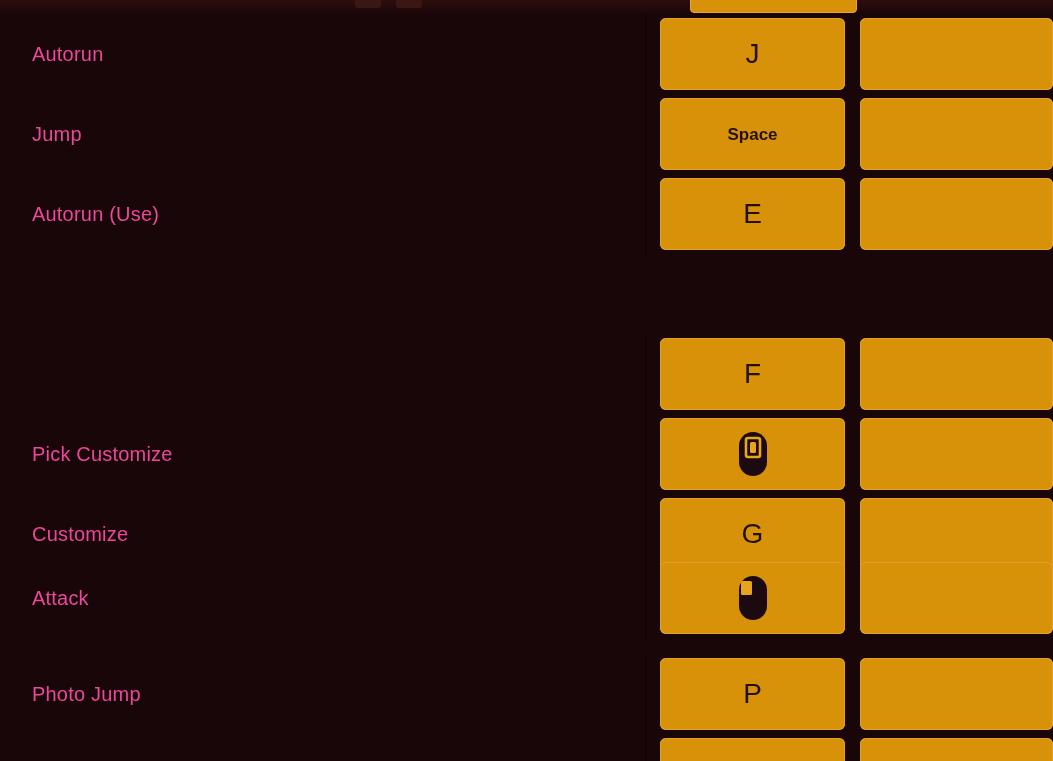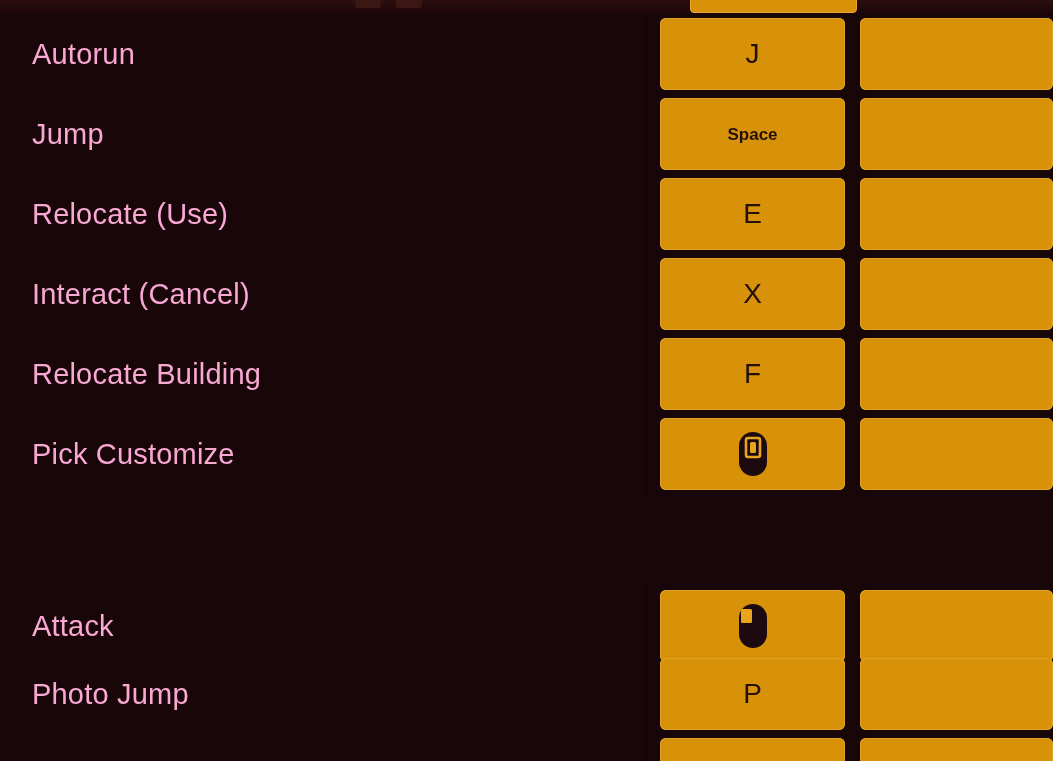--- a/index.html
+++ b/index.html
@@ -66,22 +66,22 @@
     left: 0;
     width: 1053px;
     height: 80px;
   }
   .row-label {
     position: absolute;
     left: 32px;
     top: 0;
     height: 80px;
     line-height: 80px;
-    font-size: 29px;
-    color: #f9a8d4;
+    font-size: 20px;
+    color: #ec4899;
     letter-spacing: 0.2px;
     white-space: nowrap;
     font-weight: 400;
   }
   .divider {
     position: absolute;
     left: 645px;
     top: 0;
     width: 2px;
     height: 80px;
@@ -141,58 +141,57 @@
       </div>
       <div class="row" style="top: 80px; padding-left: 17px;">
         <div class="row-label">Jump</div>
         <div class="divider"></div>
         <div class="keybtn primary">
           <span class="key-text small">Space</span>
         </div>
         <div class="keybtn secondary"></div>
       </div>
       <div class="row" style="top: 160px;">
-        <div class="row-label">Relocate (Use)</div>
+        <div class="row-label">Autorun (Use)</div>
         <div class="divider"></div>
         <div class="keybtn primary">
           <span class="key-text">E</span>
         </div>
         <div class="keybtn secondary"></div>
       </div>
-      <div class="row" style="top: 240px;">
-        <div class="row-label">Interact (Cancel)</div>
-        <div class="divider"></div>
-        <div class="keybtn primary">
-          <span class="key-text">X</span>
-        </div>
-        <div class="keybtn secondary"></div>
-      </div>
       <div class="row" style="top: 320px;">
-        <div class="row-label">Relocate Building</div>
         <div class="divider"></div>
         <div class="keybtn primary">
           <span class="key-text">F</span>
         </div>
         <div class="keybtn secondary"></div>
       </div>
       <div class="row" style="top: 400px;">
         <div class="row-label">Pick Customize</div>
         <div class="divider"></div>
         <div class="keybtn primary">
           <span>
             <svg class="mouse-icon" width="34" height="44" viewBox="0 0 34 44" xmlns="http://www.w3.org/2000/svg">
               <path d="M3 14 A14 14 0 0 1 31 14 L31 30 A14 14 0 0 1 3 30 Z" fill="#1d0a10"></path>
               <rect x="10" y="6" width="14" height="19" rx="2" fill="none" stroke="#e8a41c" stroke-width="2.6"></rect>
               <rect x="14" y="10" width="6" height="11" rx="1.5" fill="#e8a41c"></rect>
             </svg>
           </span>
         </div>
         <div class="keybtn secondary"></div>
       </div>
-      <div class="row" style="top: 572px;">
+      <div class="row" style="top: 480px;">
+        <div class="row-label">Customize</div>
+        <div class="divider"></div>
+        <div class="keybtn primary">
+          <span class="key-text">G</span>
+        </div>
+        <div class="keybtn secondary"></div>
+      </div>
+      <div class="row" style="top: 544px;">
         <div class="row-label">Attack</div>
         <div class="divider"></div>
         <div class="keybtn primary">
           <span>
             <svg class="mouse-icon" width="34" height="44" viewBox="0 0 34 44" xmlns="http://www.w3.org/2000/svg">
               <path d="M3 14 A14 14 0 0 1 31 14 L31 30 A14 14 0 0 1 3 30 Z" fill="#1d0a10"></path>
               <rect x="5" y="5" width="11" height="14" rx="1.5" fill="#e8a41c"></rect>
             </svg>
           </span>
         </div>

